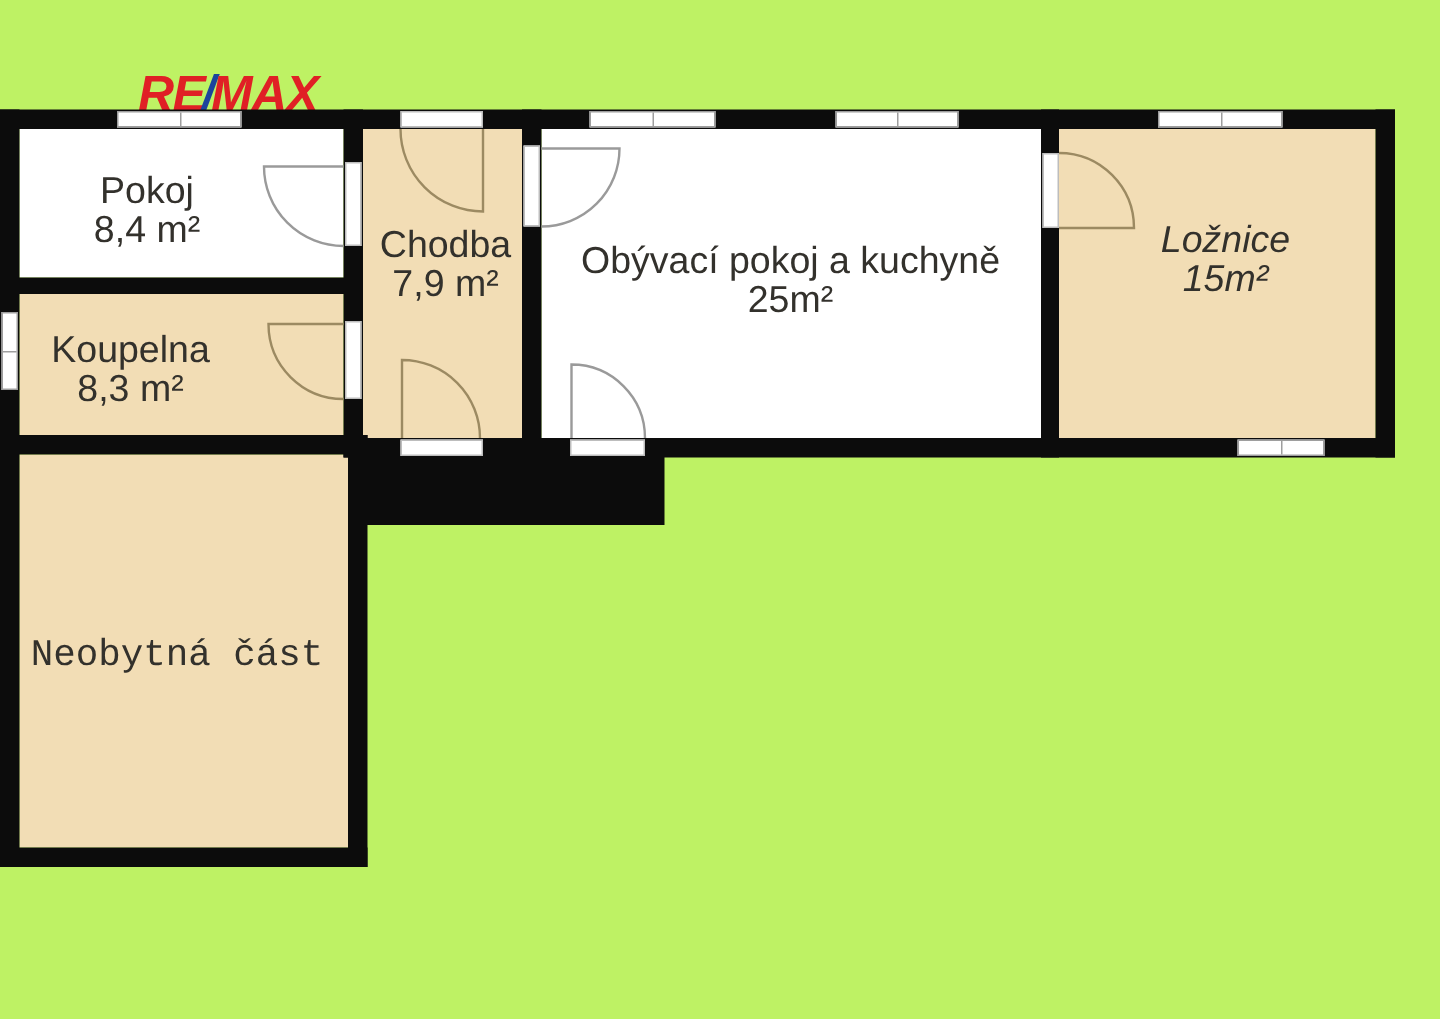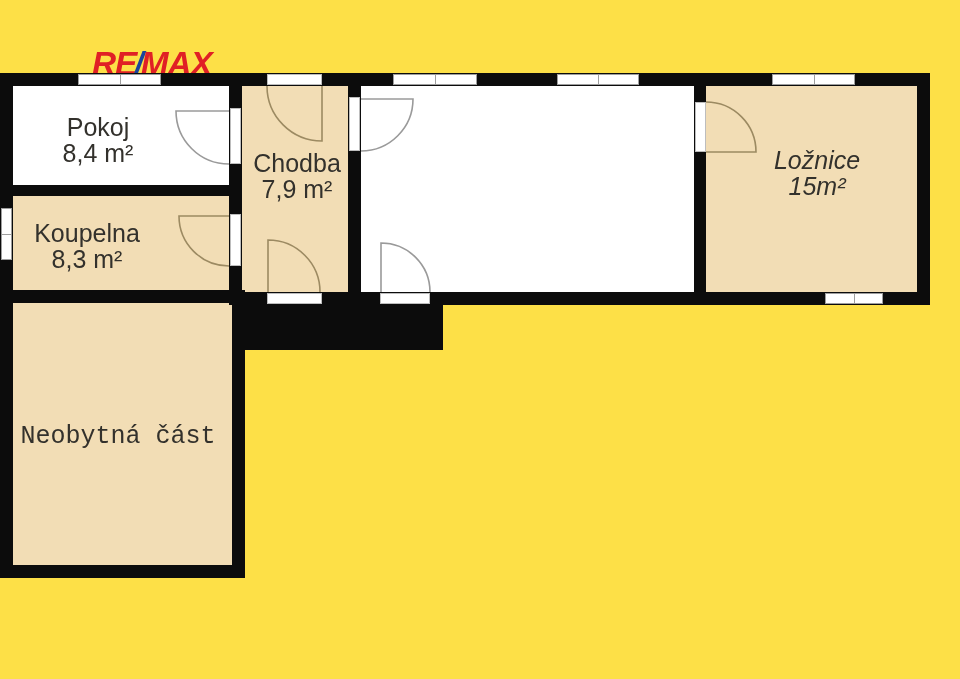--- a/index.html
+++ b/index.html
@@ -7,21 +7,21 @@
     --room-fill:#f2ddb5;
     --text:#33312c;
     --logo-red:#e02025;
     --logo-blue:#1b449c;
     --window-border:#9e9e9e;
     --door-arc-tan:#9c8a62;
     --door-arc-gray:#9a9a9a;
   }
   html,body{margin:0;padding:0;background:#ffffff;}
   .stage{
-    position:relative;width:960px;height:679px;background:#fde047;overflow:hidden;
+    position:relative;width:960px;height:679px;background:#bef264;overflow:hidden;
     font-family:"Liberation Sans","DejaVu Sans",sans-serif;
   }
   .wall{position:absolute;background:var(--wall);}
   .room{position:absolute;background:var(--room-fill);}
   .room-white{position:absolute;background:#ffffff;}
   .window{
     position:absolute;background:#ffffff;border:1px solid var(--window-border);
     box-sizing:border-box;
   }
   .window.h::after{
@@ -113,20 +113,24 @@
     <div>8,4 m²</div>
   </div>
   <div class="room-label" style="left:87px;top:246px;">
     <div>Koupelna</div>
     <div>8,3 m²</div>
   </div>
   <div class="room-label" style="left:297px;top:176px;">
     <div>Chodba</div>
     <div>7,9 m²</div>
   </div>
+  <div class="room-label" style="left:527px;top:187px;">
+    <div>Obývací pokoj a kuchyně</div>
+    <div>25m²</div>
+  </div>
   <div class="room-label" style="left:817px;top:173px;font-style:italic;">
     <div>Ložnice</div>
     <div>15m²</div>
   </div>
   <div class="room-label" style="left:118px;top:437px;font-family:Liberation Mono, monospace;">
     <div>Neobytná část</div>
   </div>
 
 </div>
 

